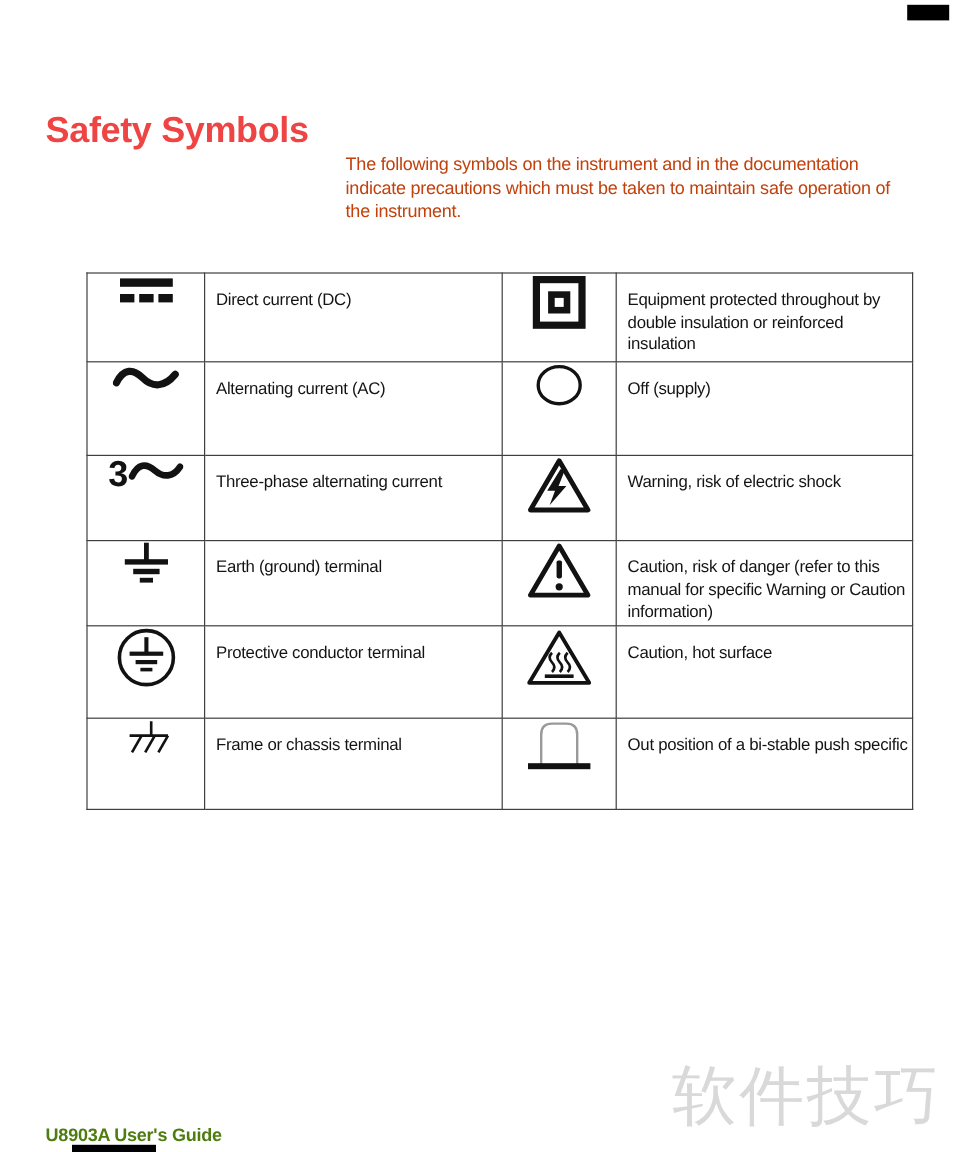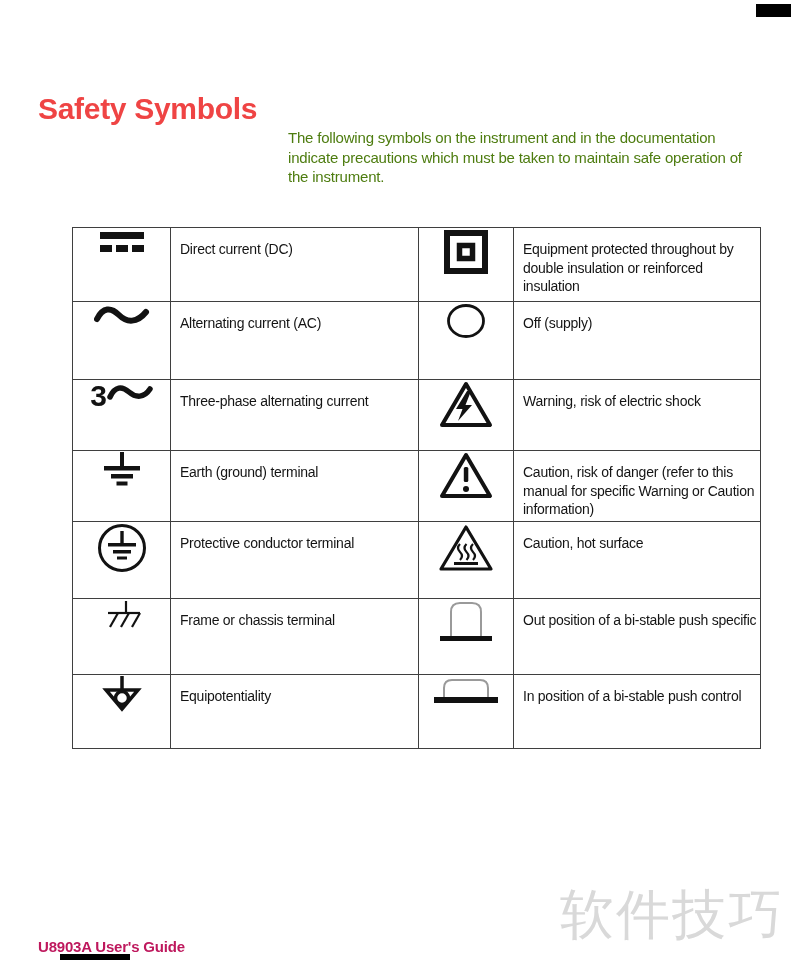--- a/index.html
+++ b/index.html
@@ -8,21 +8,21 @@
     font-family:"Liberation Sans", sans-serif;color:#1a1a1a;overflow:hidden;
   }
   .corner-tab{position:absolute;left:756px;top:4px;width:35px;height:13px;background:#000;}
   .bottom-tab{position:absolute;left:60px;top:954px;width:70px;height:6px;background:#000;}
   .page-title{
     position:absolute;left:38px;top:72px;font-size:30px;font-weight:bold;
     letter-spacing:-0.3px;color:#ef4444;
   }
   .intro{
     position:absolute;left:288px;top:128px;width:480px;
-    font-size:15px;line-height:19.5px;white-space:pre-line;color:#4d7c0f;
+    font-size:15px;line-height:19.5px;white-space:pre-line;color:#c2410c;
     letter-spacing:-0.2px;
   }
   table.symbols{
     position:absolute;left:72px;top:227px;width:688px;
     border-collapse:collapse;table-layout:fixed;
   }
   table.symbols td{
     border:1px solid #3f3f3f;vertical-align:top;overflow:hidden;margin-left:6px;
   }
   td.sym{text-align:center;vertical-align:middle;}
@@ -200,41 +200,20 @@
       <span class="icon-wrap">
         <svg width="56" height="44" viewBox="0 0 56 44">
           <path d="M13 37 L13 12 Q13 3 22 3 L34 3 Q43 3 43 12 L43 37" fill="none" stroke="#9a9a9a" stroke-width="2"></path>
           <rect x="2" y="36" width="52" height="5" fill="#111"></rect>
         </svg>
       </span>
     </td>
     <td class="desc">Out position of a bi-stable push specific</td>
   </tr>
 
-  <tr style="height:74px">
-    <td class="sym">
-      <span class="icon-wrap">
-        <svg width="40" height="42" viewBox="0 0 40 42">
-          <rect x="18.25" y="0" width="3.5" height="13" fill="currentColor"></rect>
-          <path d="M4 14 L36 14 L20 33 Z" fill="none" stroke="currentColor" stroke-width="3.5"></path>
-          <circle cx="20" cy="22" r="6.5" fill="#ffffff" stroke="currentColor" stroke-width="3.5"></circle>
-        </svg>
-      </span>
-    </td>
-    <td class="desc">Equipotentiality</td>
-    <td class="sym">
-      <span class="icon-wrap">
-        <svg width="68" height="30" viewBox="0 0 68 30">
-          <path d="M12 22 L12 12 Q12 4 20 4 L48 4 Q56 4 56 12 L56 22" fill="none" stroke="#9a9a9a" stroke-width="2"></path>
-          <rect x="2" y="21" width="64" height="6" fill="#111"></rect>
-        </svg>
-      </span>
-    </td>
-    <td class="desc">In position of a bi-stable push control</td>
-  </tr>
 </tbody>
   </table>
 
 <div class="watermark" style="color:#d9d9d9">软件技巧</div>
 
-<div class="footer" style="color:#be185d">U8903A User's Guide</div>
+<div class="footer" style="color:#4d7c0f">U8903A User's Guide</div>
 
 <div class="bottom-tab"></div>
 
 </body></html>

